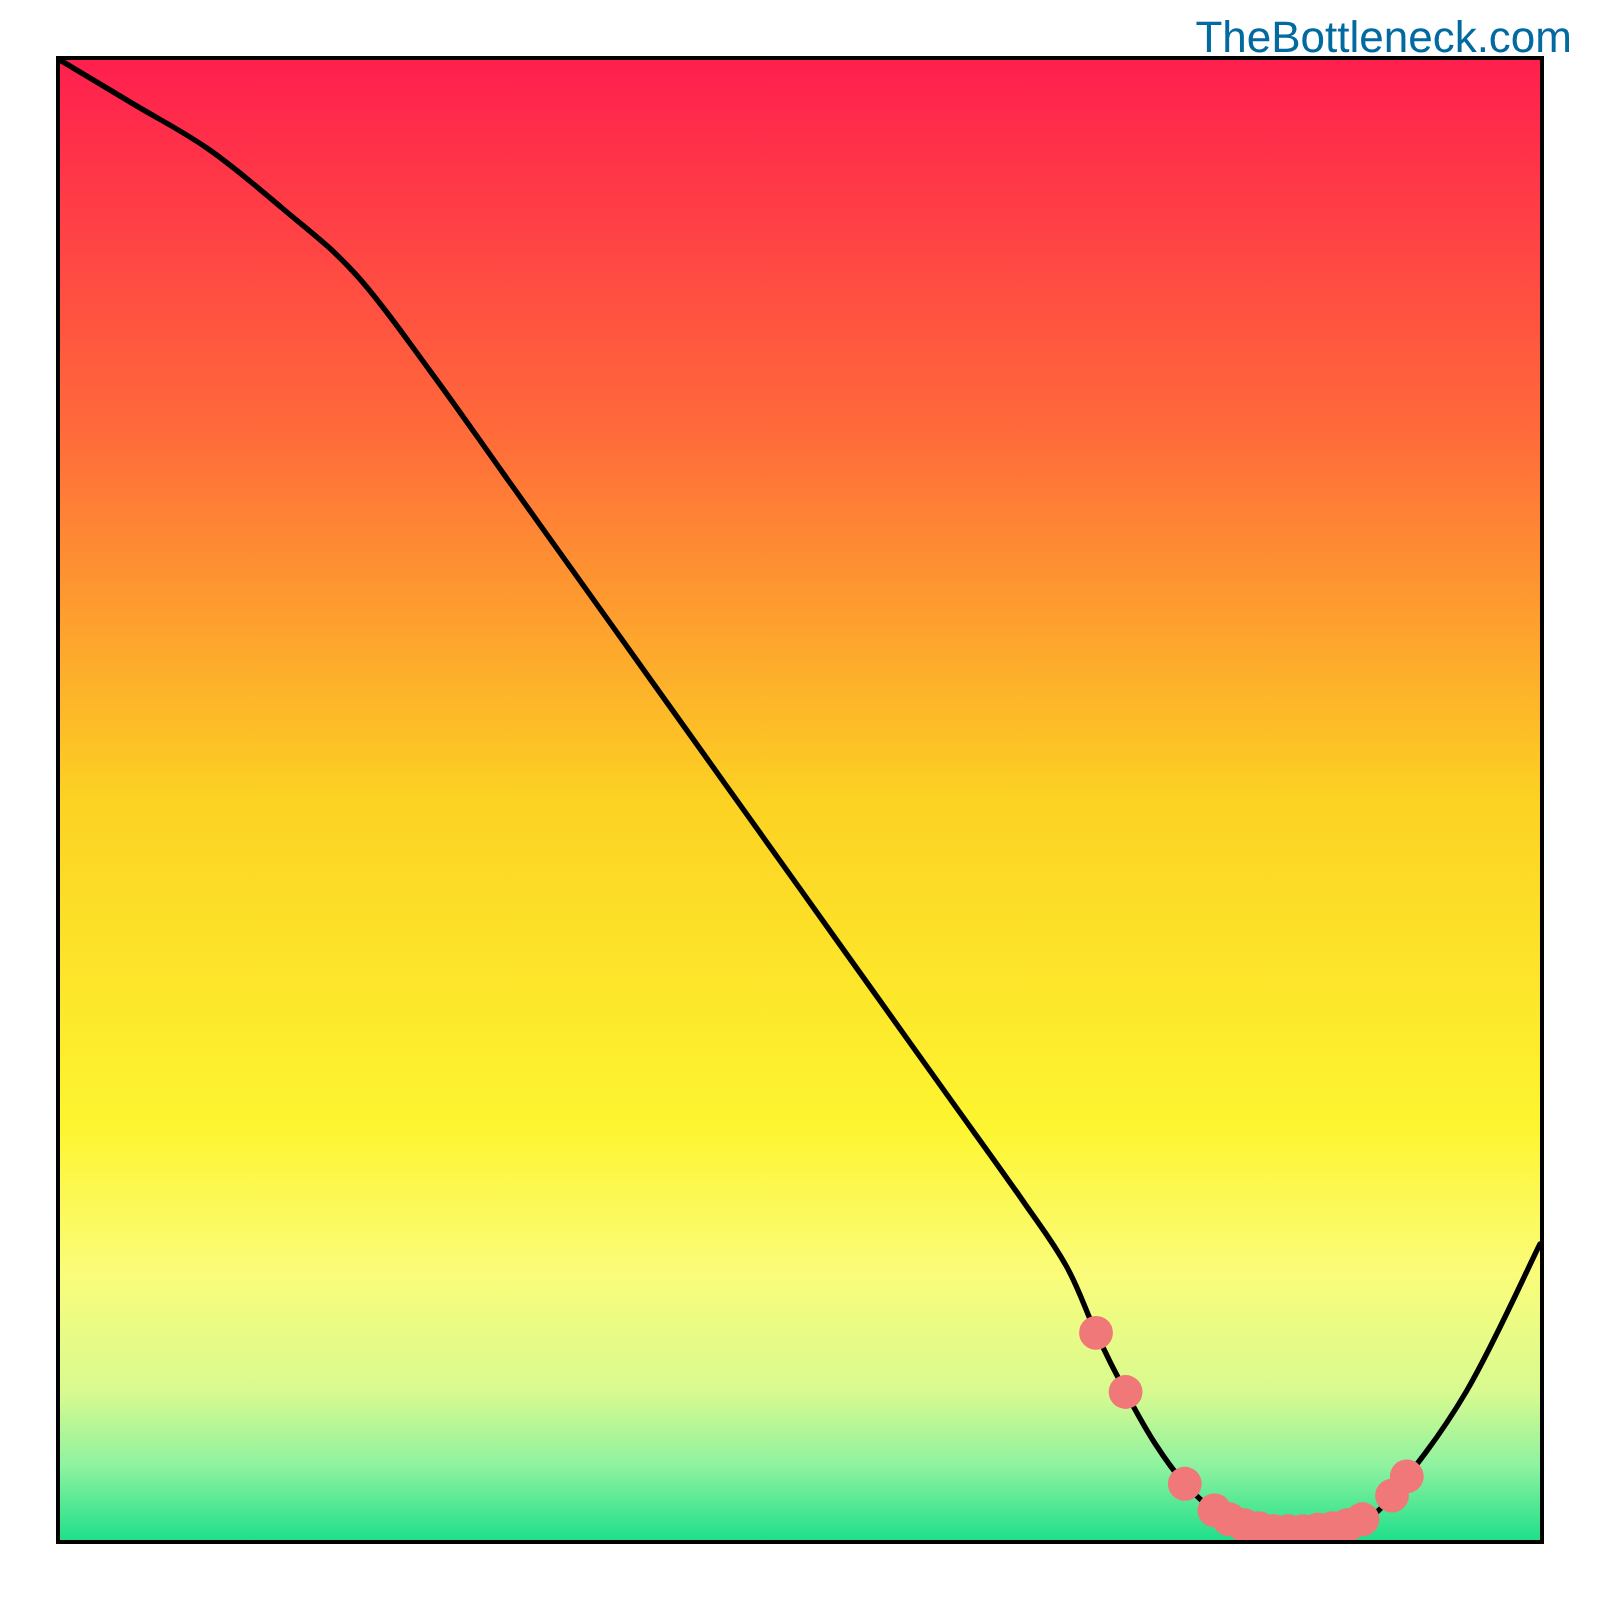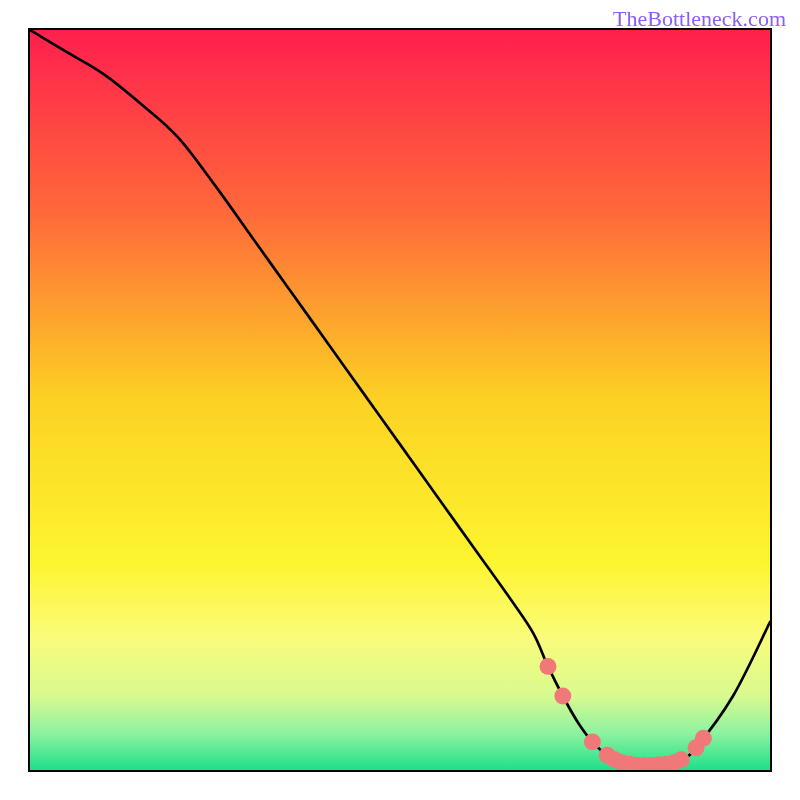--- a/index.html
+++ b/index.html
@@ -9,22 +9,22 @@
     background: #fff;
     font-family: Arial, sans-serif;
     position: relative;
     overflow: hidden;
   }
   .watermark {
     position: absolute;
     top: 6px;
     right: 14px;
     font-size: 22px;
-    color: #8b5cf6;
-    font-family: Liberation Serif, serif;
+    color: #0369a1;
+    font-family: Liberation Sans, sans-serif;
     z-index: 10;
   }
   .plot-area {
     position: absolute;
     left: 28px;
     top: 28px;
     width: 744px;
     height: 744px;
     border: 2.5px solid #000;
   }

